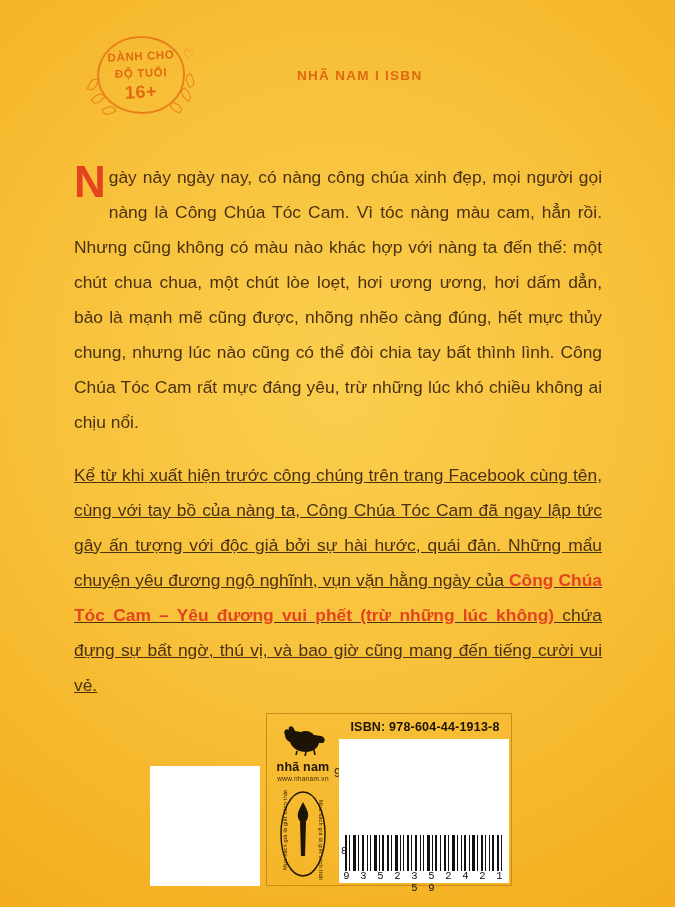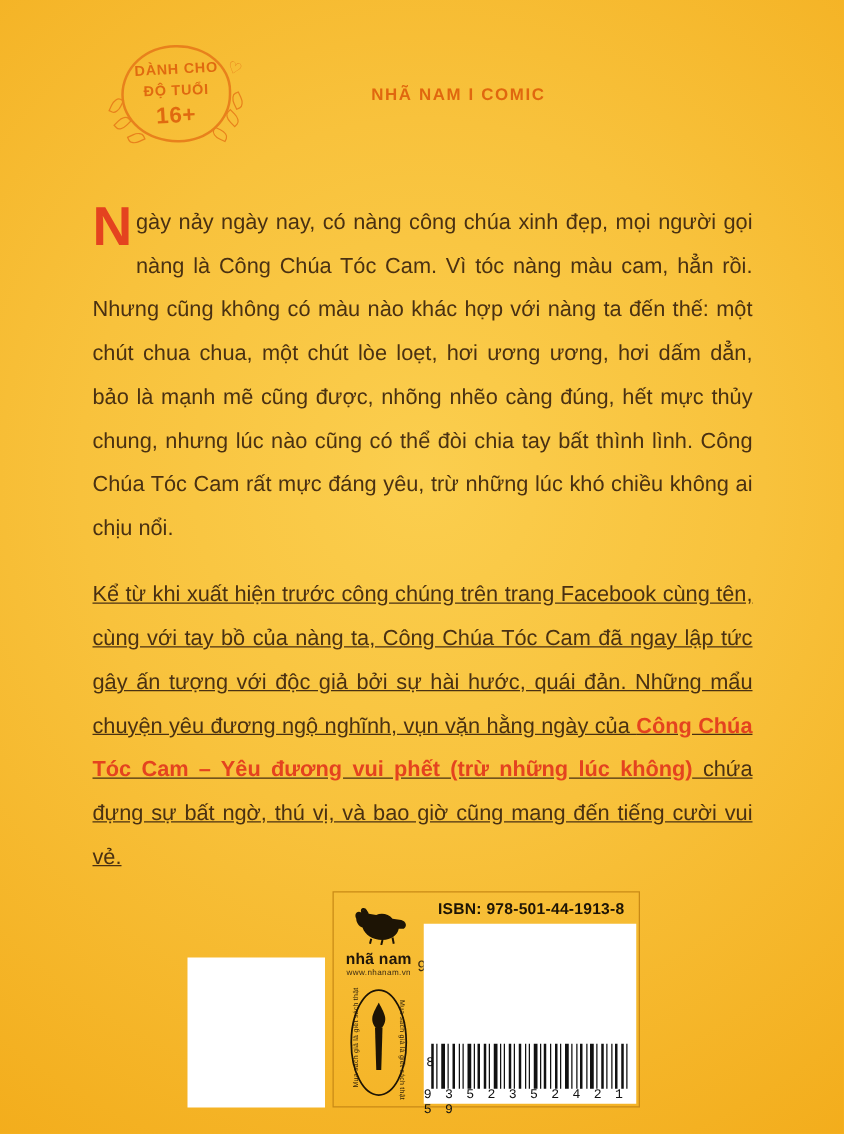--- a/index.html
+++ b/index.html
@@ -270,20 +270,21 @@
   .barcode-digits {
     position: absolute;
     left: 0;
     top: 131px;
     width: 170px;
     height: 14px;
     font-family: "Liberation Mono", monospace;
     font-size: 10.5px;
     color: #111;
     letter-spacing: 2.2px;
+    text-align: center;
   }
   .price-num {
     position: absolute;
     left: 334px;
     top: 766px;
     font-size: 12px;
     color: #3a2a10;
   }
   .bc-left-digit {
     position: absolute;
@@ -308,21 +309,21 @@
     <div class="leaf r-b"></div>
     <div class="leaf r-c"></div>
     <div class="heart-top">♡</div>
     <div class="txt">
       <div class="l1">DÀNH CHO</div>
       <div class="l2">ĐỘ TUỔI</div>
       <div class="l3">16+</div>
     </div>
   </div>
 
-  <div class="imprint">NHÃ NAM I COMIC</div>
+  <div class="imprint">NHÃ NAM I ISBN</div>
 
   <div class="blurb">
     <p>
       <span class="dropcap">N</span><span>gày nảy ngày nay, có nàng công chúa xinh đẹp, mọi người gọi nàng là Công Chúa Tóc Cam. Vì tóc nàng màu cam, hẳn rồi. Nhưng cũng không có màu nào khác hợp với nàng ta đến thế: một chút chua chua, một chút lòe loẹt, hơi ương ương, hơi dấm dẳn, bảo là mạnh mẽ cũng được, nhõng nhẽo càng đúng, hết mực thủy chung, nhưng lúc nào cũng có thể đòi chia tay bất thình lình. Công Chúa Tóc Cam rất mực đáng yêu, trừ những lúc khó chiều không ai chịu nổi.</span>
     </p>
     <p class="p2"><span>Kể từ khi xuất hiện trước công chúng trên trang Facebook cùng tên, cùng với tay bồ của nàng ta, Công Chúa Tóc Cam đã ngay lập tức gây ấn tượng với độc giả bởi sự hài hước, quái đản. Những mẩu chuyện yêu đương ngộ nghĩnh, vụn vặn hằng ngày của </span><span class="title-hl">Công Chúa Tóc Cam – Yêu đương vui phết (trừ những lúc không)</span><span> chứa đựng sự bất ngờ, thú vị, và bao giờ cũng mang đến tiếng cười vui vẻ.</span></p>
   </div>
 
   <div class="white-block"></div>
 
@@ -347,21 +348,21 @@
           <path d="M9 0 C13 8 16 12 13 18 C11 22 7 22 5 18 C2 12 5 8 9 0 Z" fill="#1d1405"></path>
           <path d="M6 20 L12 20 L11 54 L7 54 Z" fill="#1d1405"></path>
         </svg>
         <div class="seal-text">
           <span class="st-left">Mua sách giả là giết sách thật</span>
           <span class="st-right">Mua sách giả là giết sách thật</span>
         </div>
       </div>
     </div>
 
-    <div class="isbn-label">ISBN: 978-501-44-1913-8</div>
+    <div class="isbn-label">ISBN: 978-604-44-1913-8</div>
 
     <div class="barcode-white">
       <div class="barcode">
         <i style="left:0px;width:2px"></i>
         <i style="left:4px;width:1px"></i>
         <i style="left:8px;width:3px"></i>
         <i style="left:13px;width:1px"></i>
         <i style="left:17px;width:2px"></i>
         <i style="left:22px;width:1px"></i>
         <i style="left:25px;width:1px"></i>

